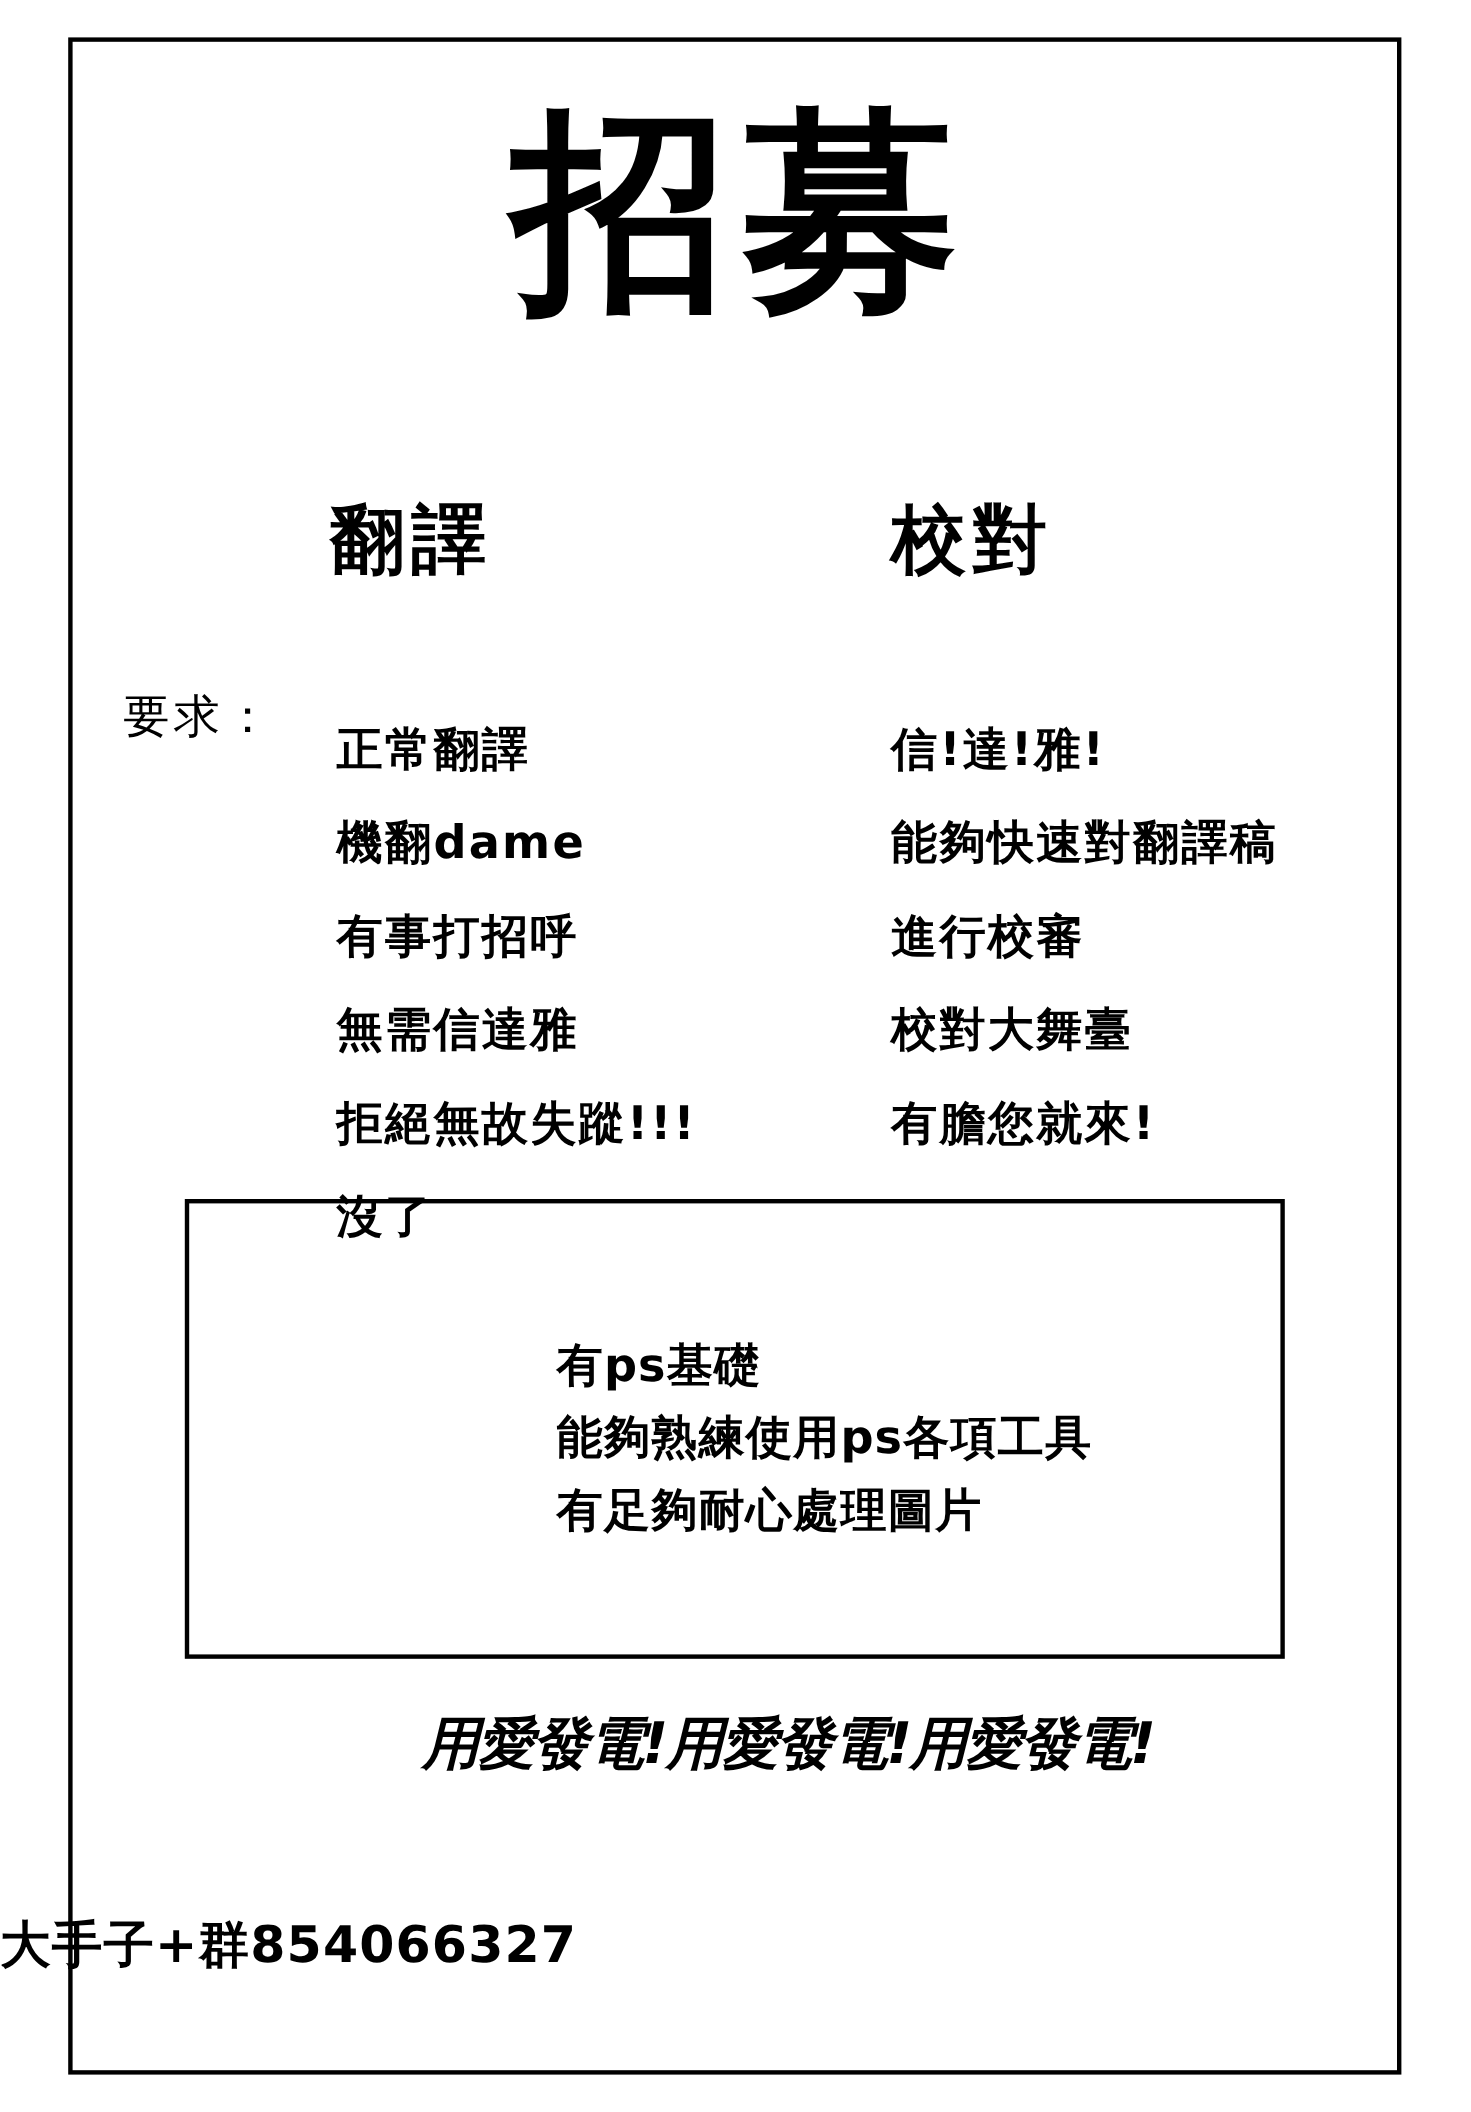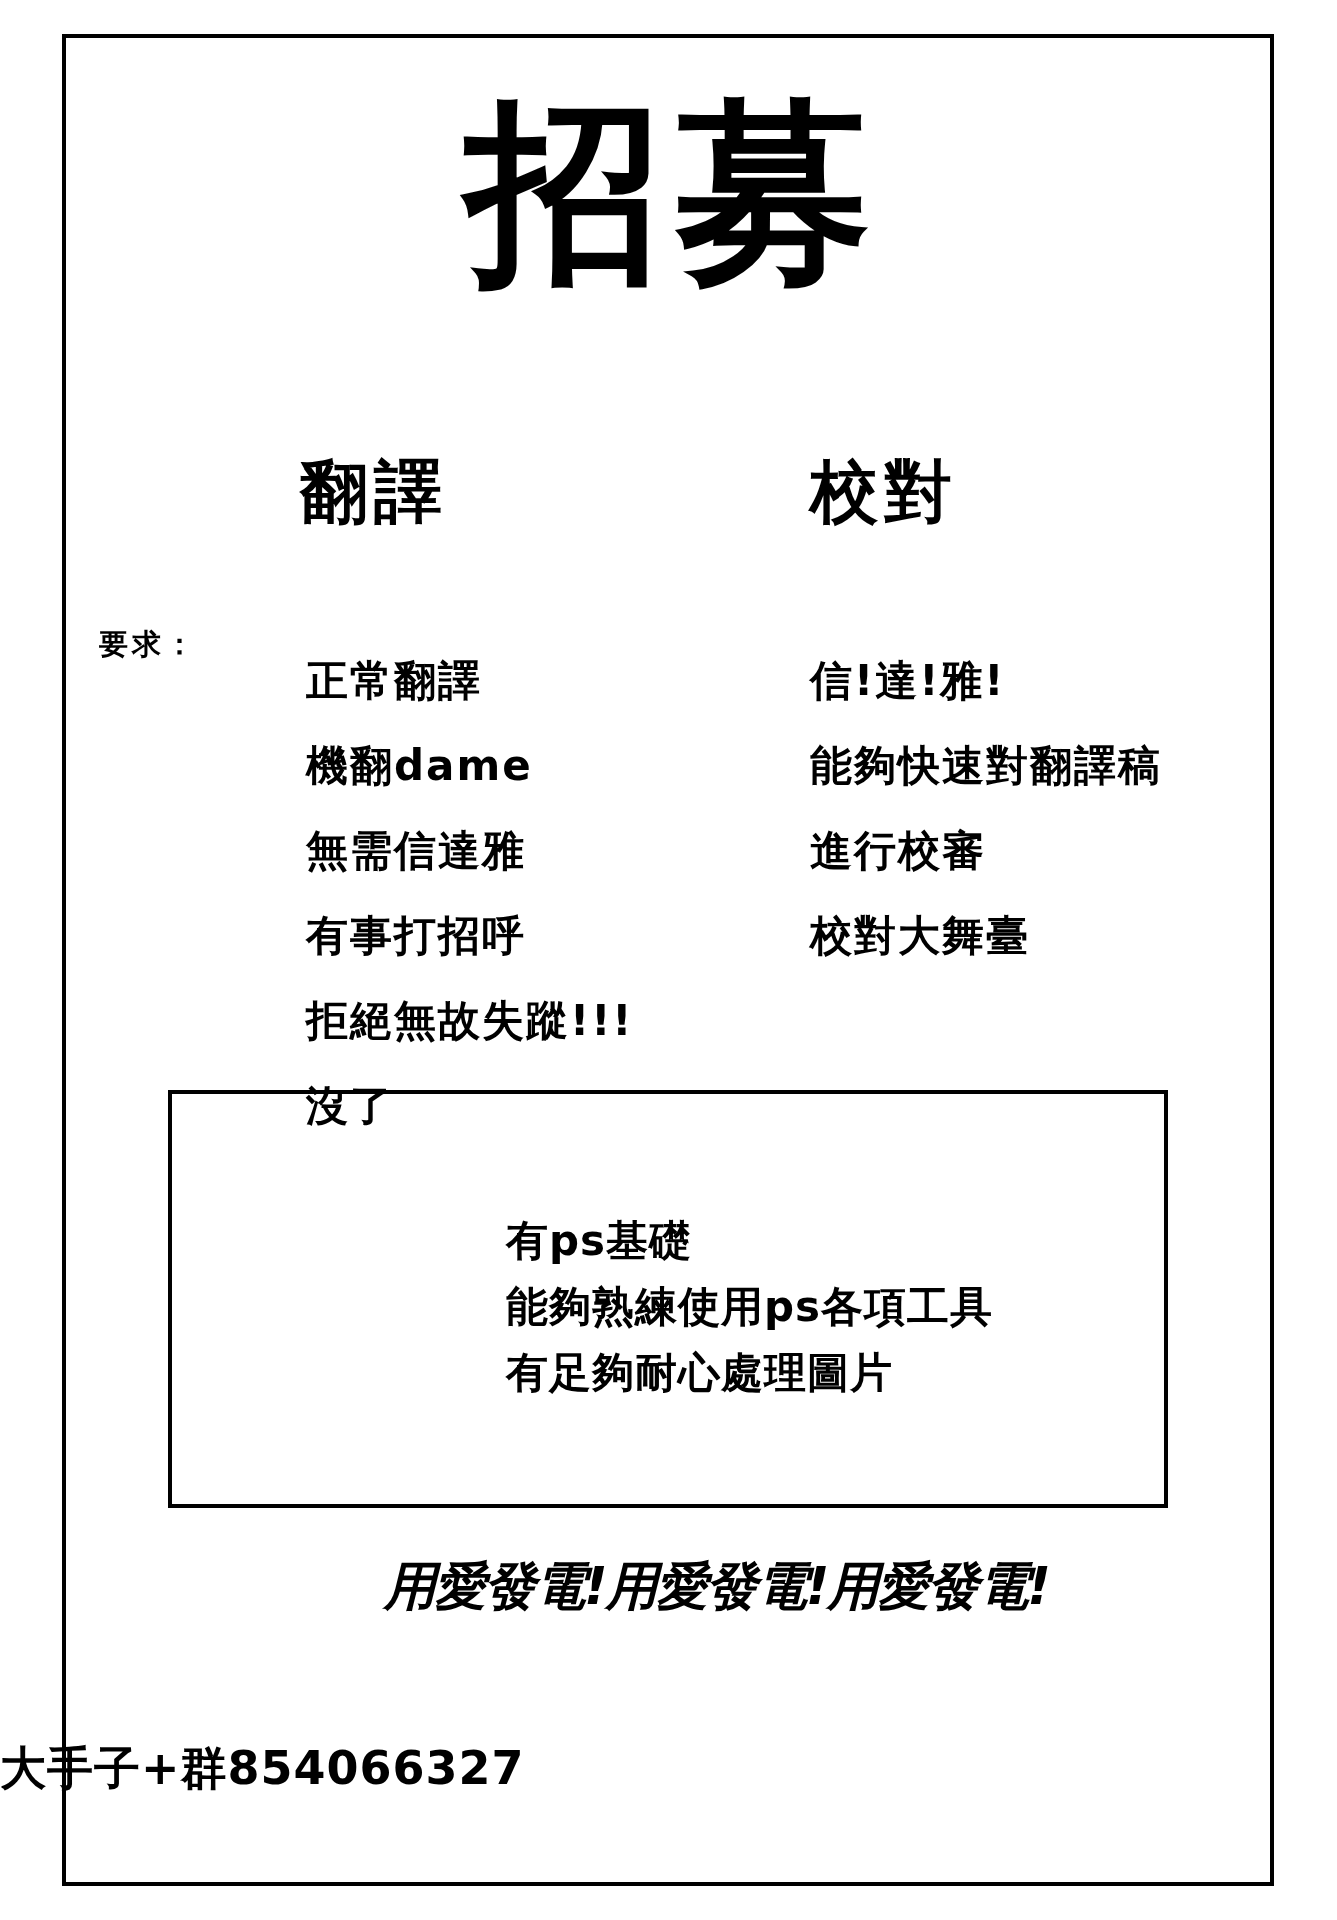--- a/index.html
+++ b/index.html
@@ -54,24 +54,24 @@
     font-size: 68px;
     line-height: 1;
     letter-spacing: 6px;
     color: #000000;
   }
   .col-head.left  { left: 300px; top: 458px; }
   .col-head.right { left: 810px; top: 458px; }
 
   .req-label {
     position: absolute;
-    left: 99px;
+    left: 112px;
     top: 630px;
-    font-weight: bold;
-    font-size: 29px;
+    font-weight: normal;
+    font-size: 42px;
     line-height: 1;
     letter-spacing: 4px;
   }
 
   .list {
     position: absolute;
     font-weight: bold;
     font-size: 42px;
     line-height: 65px;
     letter-spacing: 2px;
@@ -149,31 +149,32 @@
   <div class="title">招募</div>
 
   <div class="col-head left">翻譯</div>
   <div class="col-head right">校對</div>
 
   <div class="req-label">要求：</div>
 
   <div class="list left">
     <div>正常翻譯</div>
     <div>機翻dame</div>
+    <div>有事打招呼</div>
     <div>無需信達雅</div>
-    <div>有事打招呼</div>
     <div>拒絕無故失蹤!!!</div>
     <div>沒了</div>
   </div>
 
   <div class="list right">
     <div>信!達!雅!</div>
     <div>能夠快速對翻譯稿</div>
     <div>進行校審</div>
     <div>校對大舞臺</div>
+    <div>有膽您就來!</div>
   </div>
 
   <div class="box"></div>
   <div class="box-list">
     <div>有ps基礎</div>
     <div>能夠熟練使用ps各項工具</div>
     <div>有足夠耐心處理圖片</div>
   </div>
 
   <div class="slogan">用愛發電!用愛發電!用愛發電!</div>

